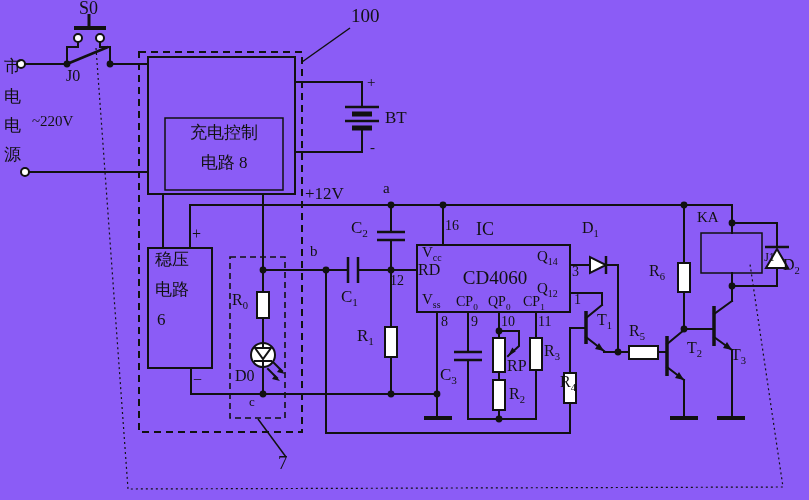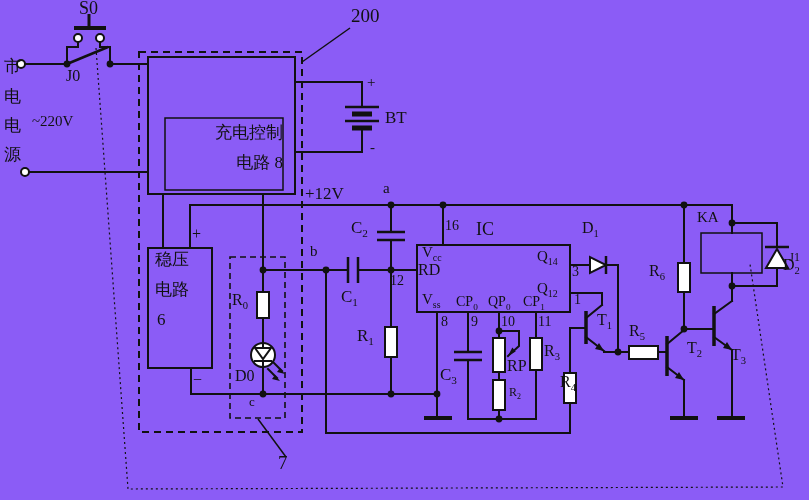--- a/index.html
+++ b/index.html
@@ -1,20 +1,20 @@
 <!DOCTYPE html>
 <html><head>
 <meta charset="utf-8">
 <style>
   html,body{margin:0;padding:0;background:#fff;}
   .stage{position:relative;width:809px;height:500px;background:#8b5cf6;overflow:hidden;
          font-family:"Liberation Serif","DejaVu Serif",serif;color:#111;}
   svg{position:absolute;left:0;top:0;}
   .lbl{position:absolute;white-space:nowrap;line-height:1;color:#111;}
-  .ctr{text-align:right;}
+  .ctr{text-align:center;}
   sub{font-size:66%;line-height:0;}
   .w{stroke:#111;fill:none;stroke-width:2;stroke-linecap:square;}
   .w25{stroke:#111;fill:none;stroke-width:2.5;stroke-linecap:butt;}
   .w15{stroke:#111;fill:none;stroke-width:1.5;}
   .bar{stroke:#111;stroke-width:4;stroke-linecap:butt;}
   .bar5{stroke:#111;stroke-width:5;stroke-linecap:butt;}
   .tbar{stroke:#111;stroke-width:3.5;stroke-linecap:butt;}
   .box{stroke:#111;stroke-width:2;fill:none;}
   .box15{stroke:#111;stroke-width:1.5;fill:none;}
   .dash{stroke:#111;stroke-width:2;fill:none;stroke-dasharray:7 5;}
@@ -218,21 +218,21 @@
 </svg>
 
 <div class="lbl" style="left:79px;top:-1px;font-size:18px;">S0</div>
 <div class="lbl" style="left:66px;top:68px;font-size:16px;">J0</div>
 <div class="lbl" style="left:4px;top:58px;font-size:17px;">市</div>
 <div class="lbl" style="left:4px;top:88px;font-size:17px;">电</div>
 <div class="lbl" style="left:4px;top:117px;font-size:17px;">电</div>
 <div class="lbl" style="left:4px;top:146px;font-size:17px;">源</div>
 <div class="lbl" style="left:32px;top:114px;font-size:15px;">~220V</div>
 
-<div class="lbl" style="left:351px;top:6px;font-size:19px;">200</div>
+<div class="lbl" style="left:351px;top:6px;font-size:19px;">100</div>
 <div class="lbl" style="left:278px;top:453px;font-size:19px;">7</div>
 
 <div class="lbl ctr" style="left:165px;top:124px;width:118px;font-size:17px;">充电控制</div>
 <div class="lbl ctr" style="left:165px;top:154px;width:118px;font-size:17px;">电路 8</div>
 
 <div class="lbl" style="left:385px;top:109px;font-size:17px;">BT</div>
 <div class="lbl" style="left:367px;top:75px;font-size:15px;">+</div>
 <div class="lbl" style="left:370px;top:140px;font-size:15px;">-</div>
 
 <div class="lbl" style="left:155px;top:251px;font-size:17px;">稳压</div>
@@ -259,29 +259,30 @@
 <div class="lbl" style="left:441px;top:315px;font-size:14px;">8</div>
 <div class="lbl" style="left:471px;top:315px;font-size:14px;">9</div>
 <div class="lbl" style="left:501px;top:315px;font-size:14px;">10</div>
 <div class="lbl" style="left:538px;top:315px;font-size:14px;">11</div>
 <div class="lbl" style="left:572px;top:265px;font-size:14px;">3</div>
 <div class="lbl" style="left:574px;top:293px;font-size:14px;">1</div>
 
 <div class="lbl" style="left:476px;top:220px;font-size:18px;">IC</div>
 <div class="lbl" style="left:422px;top:245px;font-size:15px;"><span>V</span><sub>cc</sub></div>
 <div class="lbl" style="left:418px;top:262px;font-size:16px;">RD</div>
+<div class="lbl ctr" style="left:427px;top:268px;width:136px;font-size:19px;">CD4060</div>
 <div class="lbl" style="left:422px;top:292px;font-size:15px;"><span>V</span><sub>ss</sub></div>
 <div class="lbl" style="left:456px;top:295px;font-size:14px;"><span>CP</span><sub>0</sub></div>
 <div class="lbl" style="left:488px;top:295px;font-size:14px;"><span>QP</span><sub>0</sub></div>
 <div class="lbl" style="left:523px;top:295px;font-size:14px;"><span>CP</span><sub>1</sub></div>
 <div class="lbl" style="left:537px;top:249px;font-size:15px;"><span>Q</span><sub>14</sub></div>
 <div class="lbl" style="left:537px;top:281px;font-size:15px;"><span>Q</span><sub>12</sub></div>
 
 <div class="lbl" style="left:507px;top:358px;font-size:16px;">RP</div>
-<div class="lbl" style="left:509px;top:386px;font-size:12px;"><span>R</span><sub>2</sub></div>
+<div class="lbl" style="left:509px;top:386px;font-size:16px;"><span>R</span><sub>2</sub></div>
 <div class="lbl" style="left:544px;top:343px;font-size:16px;"><span>R</span><sub>3</sub></div>
 <div class="lbl" style="left:548px;top:374px;font-size:16px;padding-left:12px;"><span>R</span><sub>4</sub></div>
 <div class="lbl" style="left:629px;top:323px;font-size:16px;"><span>R</span><sub>5</sub></div>
 <div class="lbl" style="left:649px;top:263px;font-size:16px;"><span>R</span><sub>6</sub></div>
 <div class="lbl" style="left:597px;top:312px;font-size:16px;"><span>T</span><sub>1</sub></div>
 <div class="lbl" style="left:687px;top:340px;font-size:16px;"><span>T</span><sub>2</sub></div>
 <div class="lbl" style="left:731px;top:311px;font-size:16px;margin-top:36px;"><span>T</span><sub>3</sub></div>
 <div class="lbl" style="left:582px;top:220px;font-size:16px;"><span>D</span><sub>1</sub></div>
 <div class="lbl" style="left:783px;top:257px;font-size:16px;"><span>D</span><sub>2</sub></div>
 <div class="lbl" style="left:697px;top:210px;font-size:15px;">KA</div>

